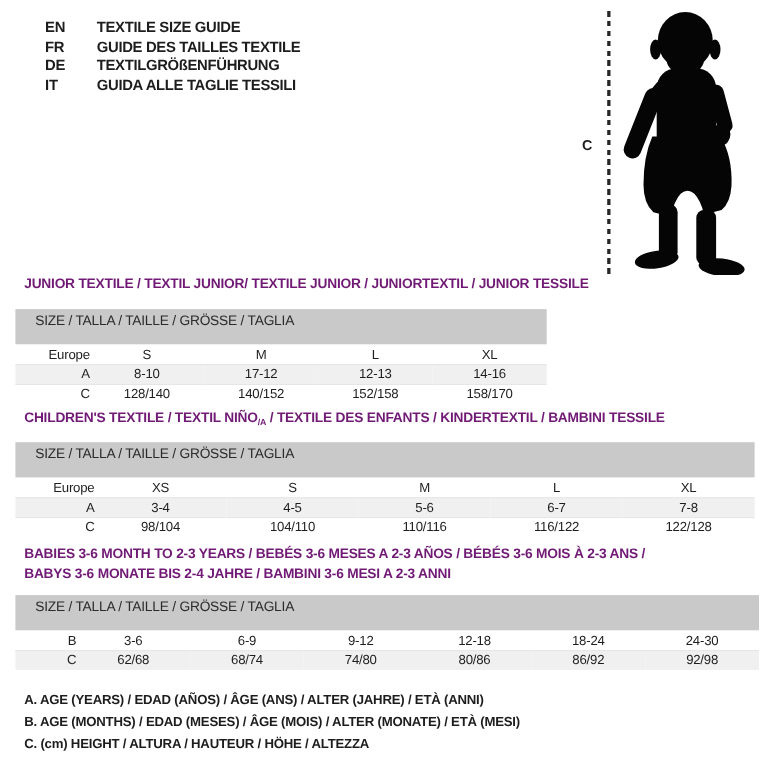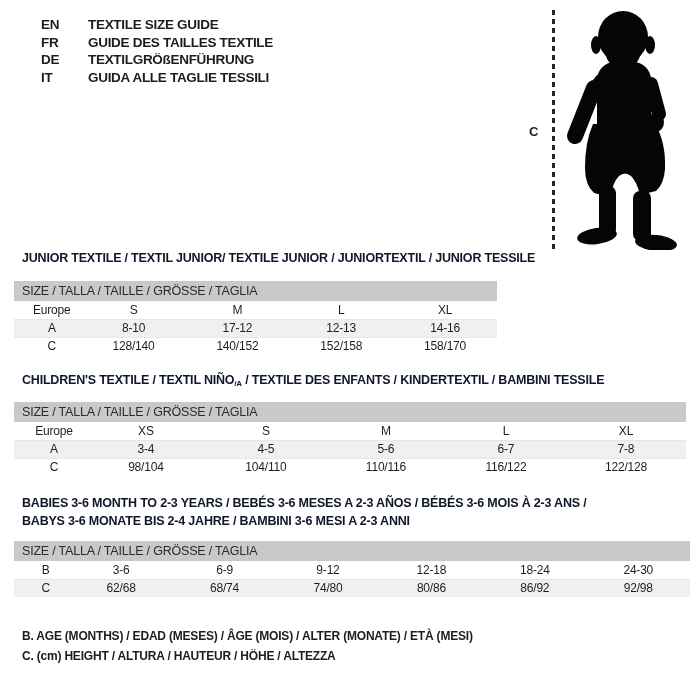--- a/index.html
+++ b/index.html
@@ -20,34 +20,34 @@
   .measure-c { position:absolute; left:4px; top:120px; font-weight:bold; font-size:13px; }
   .dotted-line {
     position:absolute; left:27px; top:6px; width:3px; height:240px;
     background-image:repeating-linear-gradient(to bottom, #262626 0 5px, transparent 5px 9px);
   }
   .toddler-svg { position:absolute; left:38px; top:2px; }
 
   
   .sec-title {
     position:absolute; left:22px; font-weight:bold; font-size:12.5px;
-    letter-spacing:-0.2px; white-space:nowrap; color:#0f172a;
+    letter-spacing:-0.2px; white-space:nowrap; color:#701a75;
   }
   .sec-title .subscript { font-size:8px; vertical-align:-2px; font-weight:bold; }
   .title-line { line-height:17.5px; }
 
   
   .tbl { position:absolute; }
   .size-bar {
-    height:20px; line-height:20px; padding-left:8px;
+    height:32px; line-height:20px; padding-left:18px;
     background:#c9c9c9; color:#2b2b2b; font-size:12.5px; letter-spacing:-0.2px;
   }
   table { border-collapse:collapse; width:100%; table-layout:fixed; }
   td { height:18px; font-size:12px; text-align:center; padding:0; letter-spacing:-0.2px; color:#1e1e1e; }
-  td.rowlabel { text-align:center; padding-left:8px;margin-left:20px; }
+  td.rowlabel { text-align:right; padding-left:8px;margin-left:20px; }
   tr.shaded td { background:#f0f0f0; }
   tr + tr td { border-top:1px solid #e6e6e6; }
 
   
   .legend-block { position:absolute; left:22px; top:626px; }
   .legend-line { font-weight:bold; font-size:12px; line-height:20px; letter-spacing:-0.2px; white-space:nowrap; }
 </style>
 </head>
 <body>
 
@@ -218,17 +218,18 @@
           <td>74/80</td>
           <td>80/86</td>
           <td>86/92</td>
           <td>92/98</td>
         </tr>
       </tbody>
     </table>
   </div>
 
   <div class="legend-block">
+    <div class="legend-line">A. AGE (YEARS) / EDAD (AÑOS) / ÂGE (ANS) / ALTER (JAHRE) / ETÀ (ANNI)</div>
     <div class="legend-line">B. AGE (MONTHS) / EDAD (MESES) / ÂGE (MOIS) / ALTER (MONATE) / ETÀ (MESI)</div>
     <div class="legend-line">C. (cm) HEIGHT / ALTURA / HAUTEUR / HÖHE / ALTEZZA</div>
   </div>
 
 </div>
 
 </body></html>

